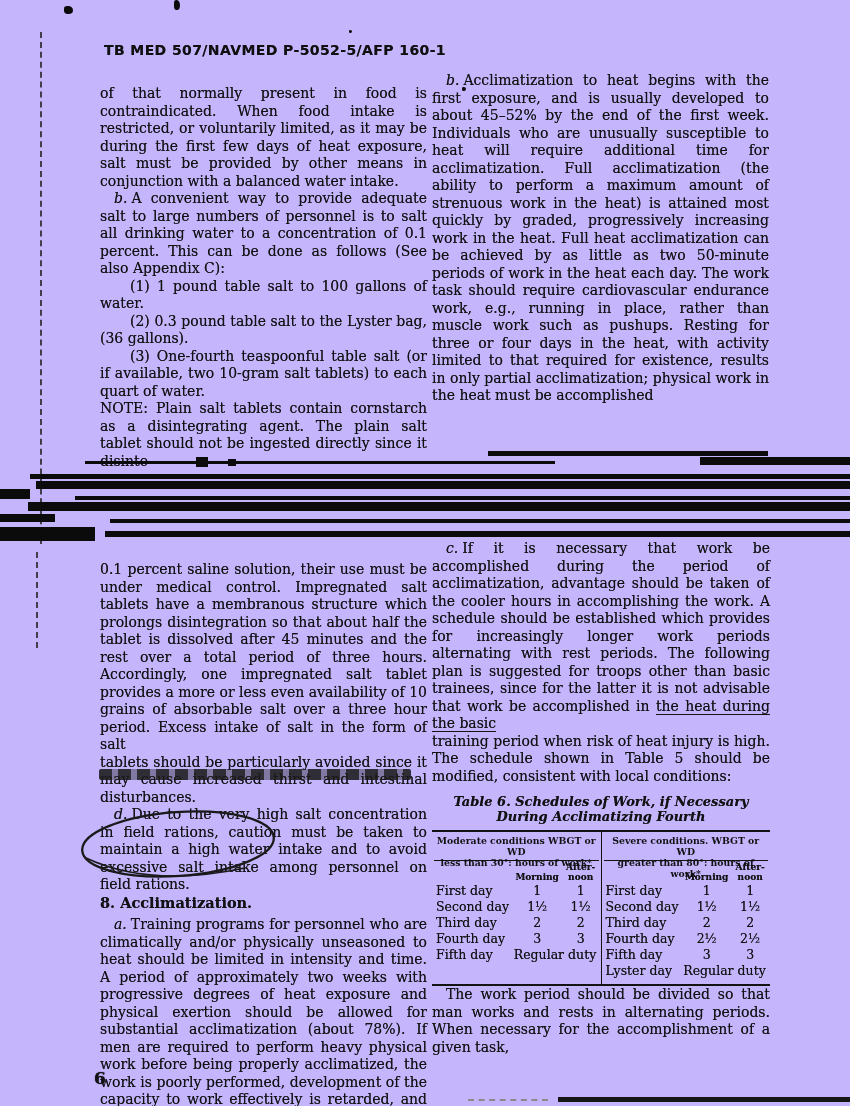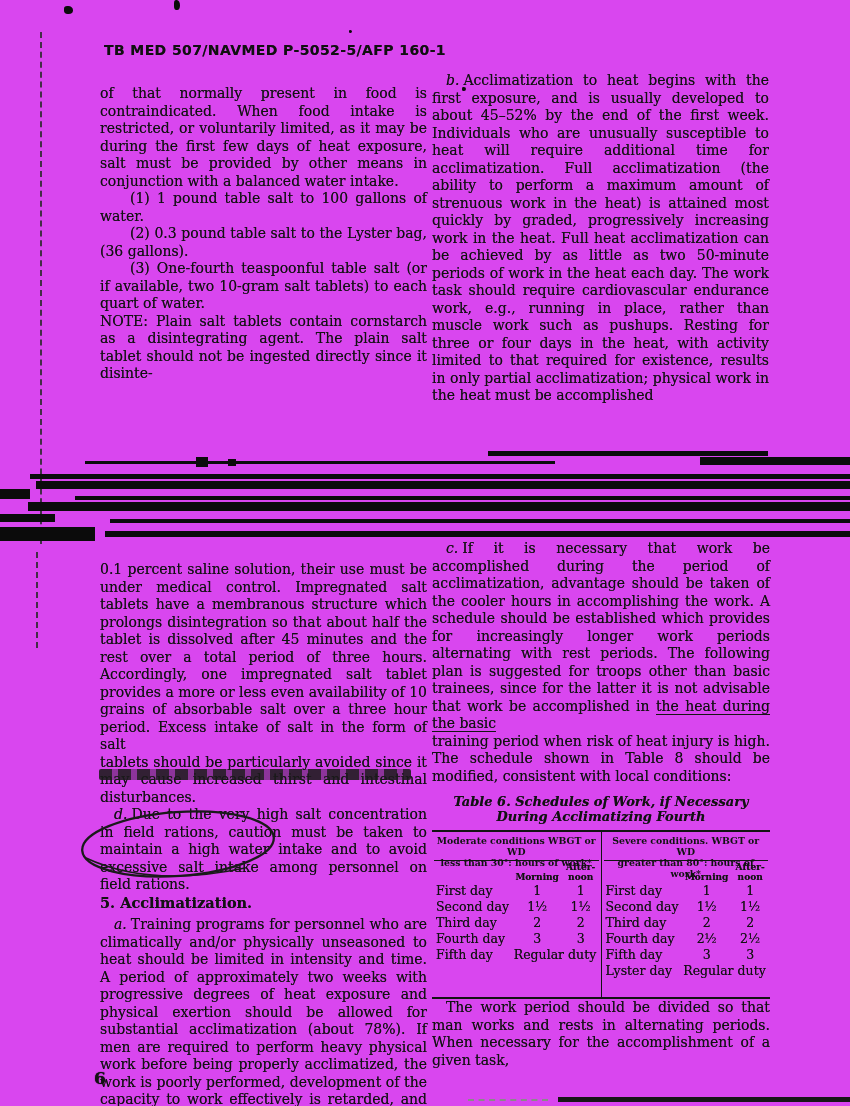--- a/index.html
+++ b/index.html
@@ -1,17 +1,17 @@
 <!DOCTYPE html>
 <html><head>
 <meta charset="utf-8">
 <style>
   html,body{margin:0;padding:0;background:#ffffff;}
   .page{
-    position:relative;width:850px;height:1106px;background:#d946ef;overflow:hidden;
+    position:relative;width:850px;height:1106px;background:#c4b5fd;overflow:hidden;
     font-family:"DejaVu Serif","Liberation Serif",serif;color:#121212;
   }
   .txt{position:absolute;text-align:justify;font-size:14px;line-height:17.5px;
        text-shadow:0 0 .5px rgba(10,10,10,.65);}
   .txt p{margin:0;}
   .ind{text-indent:14px;}
   .ind2{text-indent:30px;}
   .mt6{margin-top:6px;}
   .mt8{margin-top:8px;}
   .mt10{margin-top:10px;}
@@ -22,21 +22,21 @@
     font-family:"DejaVu Sans","Liberation Sans",sans-serif;
     font-weight:bold;font-size:14px;letter-spacing:.4px;color:#101010;
     text-shadow:0 0 .5px rgba(10,10,10,.6);
   }
   .secheading{font-weight:bold;font-size:14.5px;}
   .ul{border-bottom:1.6px solid #141414;}
   
   .t-title{text-align:center;font-weight:bold;font-style:italic;font-size:13px;line-height:15px;margin-top:9px;}
   .table2{margin-top:6px;border-top:2.5px solid #131313;border-bottom:2.5px solid #131313;}
   .t-flex{display:flex;}
-  .half{width:50%;padding:0 2px 18px;}
+  .half{width:50%;padding:0 2px 5px;}
   .half + .half{border-left:1.6px solid #131313;}
   .thead{
     font-family:"DejaVu Serif",serif;text-align:center;font-weight:bold;
     font-size:9.3px;line-height:11px;padding:3px 1px 2px;height:23px;
     border-bottom:1.6px solid #131313;text-shadow:none;
   }
   table.days{width:100%;border-collapse:collapse;font-size:12.5px;margin-top:1px;}
   table.days td{padding:0 2px;line-height:16px;white-space:nowrap;}
   td.num{text-align:center;}
   tr.ch td{vertical-align:bottom;padding-bottom:1px;}
@@ -65,20 +65,21 @@
   <div class="speck" style="left:174px;top:0;width:6px;height:10px;"></div>
   <div class="speck" style="left:349px;top:30px;width:3px;height:3px;"></div>
   <div class="speck" style="left:462px;top:87px;width:4px;height:4px;"></div>
   <div class="dashline" style="left:40px;top:32px;height:512px;"></div>
   <div class="dashline" style="left:36px;top:552px;height:96px;"></div>
 
   <div class="docheader">TB MED 507/NAVMED P-5052-5/AFP 160-1</div>
 
   <div class="txt" style="left:100px;top:72px;width:327px;margin-top:13px;">
     <p>of that normally present in food is contraindicated. When food intake is restricted, or voluntarily limited, as it may be during the first few days of heat exposure, salt must be provided by other means in conjunction with a balanced water intake.</p>
+    <p class="ind mt8"><i class="lead">b.</i><span>A convenient way to provide adequate salt to large numbers of personnel is to salt all drinking water to a concentration of 0.1 percent. This can be done as follows (See also Appendix C):</span></p>
     <p class="ind2 mt6">(1) 1 pound table salt to 100 gallons of water.</p>
     <p class="ind2">(2) 0.3 pound table salt to the Lyster bag, (36 gallons).</p>
     <p class="ind2">(3) One-fourth teaspoonful table salt (or if available, two 10-gram salt tablets) to each quart of water.</p>
     <p class="mt8">NOTE: Plain salt tablets contain cornstarch as a disintegrating agent. The plain salt tablet should not be ingested directly since it disinte-</p>
   </div>
 
   <div class="txt" style="left:432px;top:72px;width:337px;">
     <p class="ind mt8"><i class="lead">b.</i><span>Acclimatization to heat begins with the first exposure, and is usually developed to about 45–52% by the end of the first week. Individuals who are unusually susceptible to heat will require additional time for acclimatization. Full acclimatization (the ability to perform a maximum amount of strenuous work in the heat) is attained most quickly by graded, progressively increasing work in the heat. Full heat acclimatization can be achieved by as little as two 50-minute periods of work in the heat each day. The work task should require cardiovascular endurance work, e.g., running in place, rather than muscle work such as pushups. Resting for three or four days in the heat, with activity limited to that required for existence, results in only partial acclimatization; physical work in the heat must be accomplished</span></p>
   </div>
 
@@ -96,34 +97,34 @@
     <div class="bar" style="left:0;top:514px;width:55px;height:8px;"></div>
     <div class="bar" style="left:110px;top:519px;width:740px;height:4px;"></div>
     <div class="bar" style="left:0;top:527px;width:95px;height:14px;"></div>
     <div class="bar" style="left:105px;top:531px;width:745px;height:6px;"></div>
   </div>
 
   <div class="txt" style="left:100px;top:561px;width:327px;">
     <p>0.1 percent saline solution, their use must be under medical control. Impregnated salt tablets have a membranous structure which prolongs disintegration so that about half the tablet is dissolved after 45 minutes and the rest over a total period of three hours. Accordingly, one impregnated salt tablet provides a more or less even availability of 10 grains of absorbable salt over a three hour period. Excess intake of salt in the form of salt</p>
     <p class="mt8">tablets should be particularly avoided since it may cause increased thirst and intestinal disturbances.</p>
     <p class="ind mt10"><i class="lead">d.</i><span>Due to the very high salt concentration in field rations, caution must be taken to maintain a high water intake and to avoid excessive salt intake among personnel on field rations.</span></p>
-    <p class="secheading mt14">5. Acclimatization.</p>
+    <p class="secheading mt14">8. Acclimatization.</p>
     <p class="ind" style="margin-top:5px;"><i class="lead">a.</i><span>Training programs for personnel who are climatically and/or physically unseasoned to heat should be limited in intensity and time. A period of approximately two weeks with progressive degrees of heat exposure and physical exertion should be allowed for substantial acclimatization (about 78%). If men are required to perform heavy physical work before being properly acclimatized, the work is poorly performed, development of the capacity to work effectively is retarded, and the risk of heat injury and disability</span></p>
   </div>
 
   <div class="smudge"></div>
 
   <svg class="circle-svg" width="205" height="78" viewBox="0 0 205 78">
     <ellipse cx="98" cy="36" rx="96" ry="32" fill="none" stroke="#1a1a1a" stroke-width="2.3" transform="rotate(-4 98 36)"></ellipse>
     <path d="M 6 50 Q 70 80 165 60" fill="none" stroke="#1a1a1a" stroke-width="1.6"></path>
   </svg>
 
   <div class="txt" style="left:432px;top:540px;width:338px;">
     <p class="ind"><i class="lead">c.</i><span>If it is necessary that work be accomplished during the period of acclimatization, advantage should be taken of the cooler hours in accomplishing the work. A schedule should be established which provides for increasingly longer work periods alternating with rest periods. The following plan is suggested for troops other than basic trainees, since for the latter it is not advisable that work be accomplished in</span> <span class="ul">the heat during the basic</span></p>
-    <p class="mt6">training period when risk of heat injury is high. The schedule shown in Table 8 should be modified, consistent with local conditions:</p>
+    <p class="mt6">training period when risk of heat injury is high. The schedule shown in Table 5 should be modified, consistent with local conditions:</p>
 
     <div class="t-title">
       <div>Table 6.  Schedules of Work, if Necessary</div>
       <div>During Acclimatizing Fourth</div>
     </div>
 
     <div class="table2">
       <div class="t-flex">
         <div class="half">
           <div class="thead">

